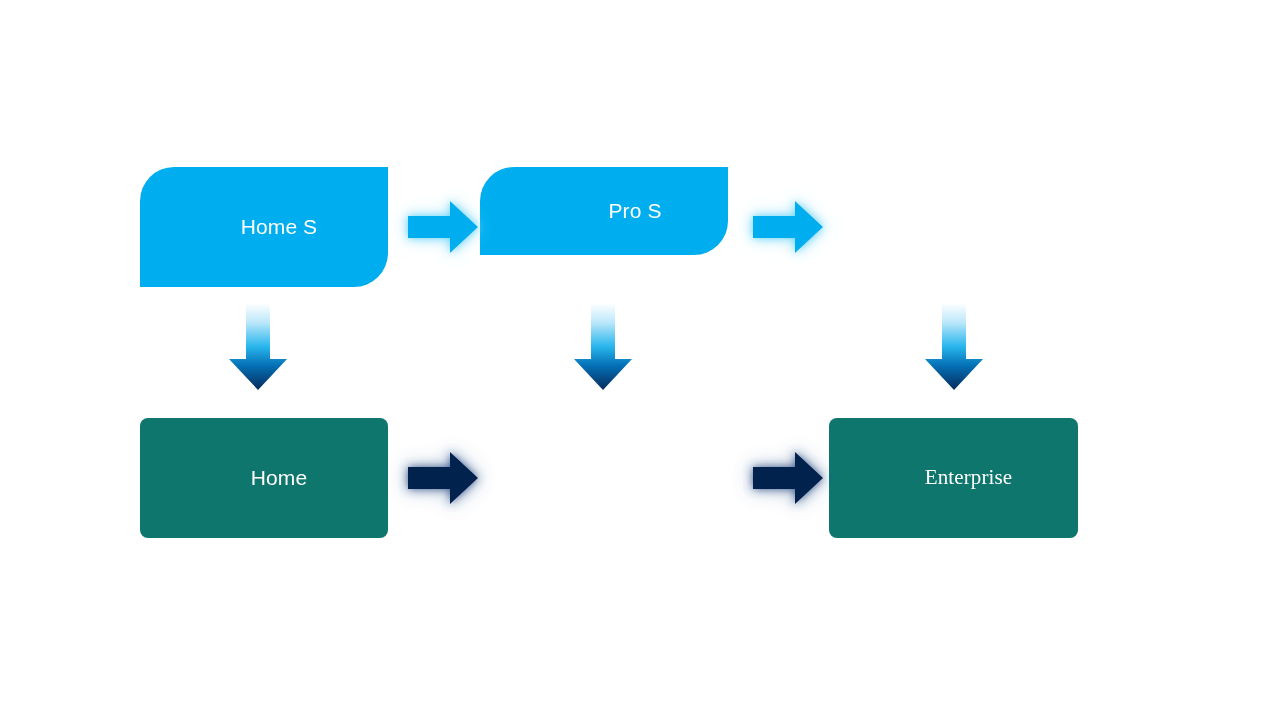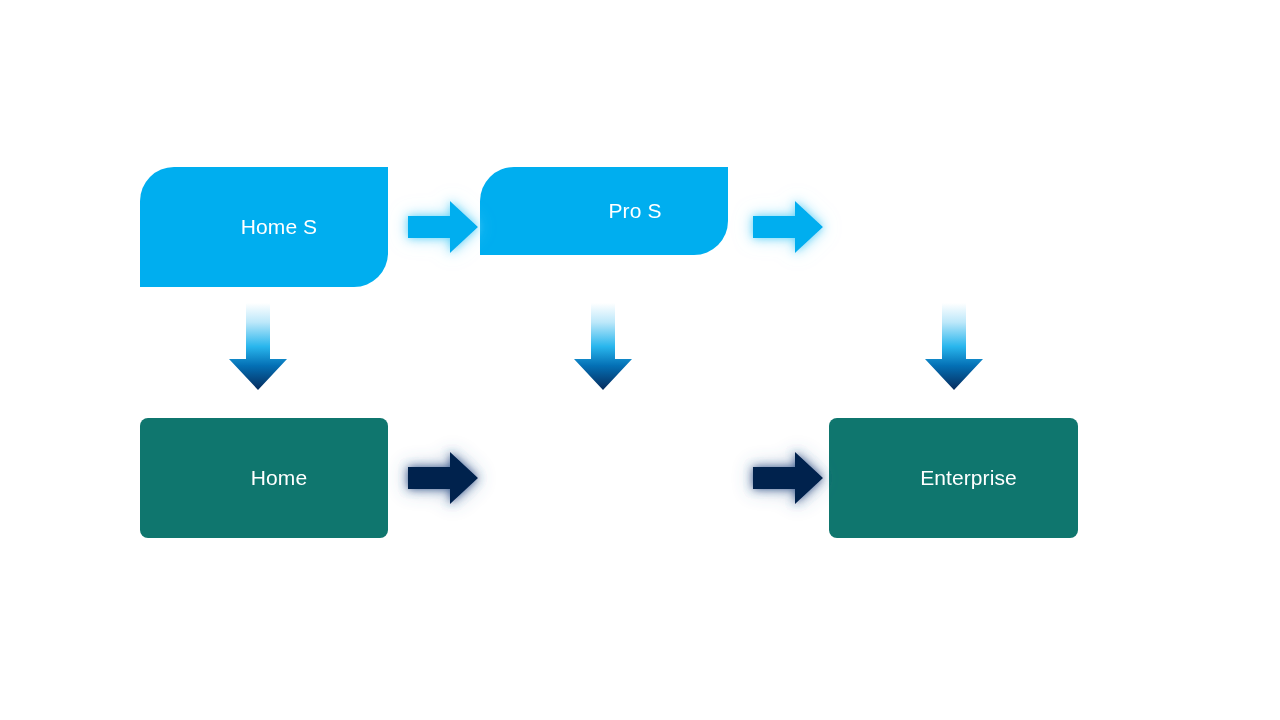--- a/index.html
+++ b/index.html
@@ -160,21 +160,21 @@
       </defs>
       <path d="M19,0 L43,0 L43,56 L60,56 L31,87 L2,56 L19,56 Z" fill="url(#vgradC)"></path>
     </svg>
   </div>
 
   <div class="node bottom" style="left:140px; top:418px; width:248px; height:120px;">
     <span class="node-label">Home</span>
   </div>
 
 
-  <div class="node bottom" style="left:829px; top:418px; width:249px; height:120px;">
+  <div class="node bottom" style="left:829px; top:418px; width:249px; height:120px;font-family:Liberation Serif, serif;">
     <span class="node-label">Enterprise</span>
   </div>
 
   <div class="h-arrow" style="left:406px; top:449px;">
     <svg viewBox="0 0 74 58" xmlns="http://www.w3.org/2000/svg">
       <defs>
         <filter id="glowNavyA" x="-60%" y="-60%" width="220%" height="220%">
           <feDropShadow dx="0" dy="0" stdDeviation="4.5" flood-color="#2B4E84" flood-opacity="0.85"></feDropShadow>
           <feDropShadow dx="0" dy="0" stdDeviation="9" flood-color="#4E6E9E" flood-opacity="0.45"></feDropShadow>
         </filter>

